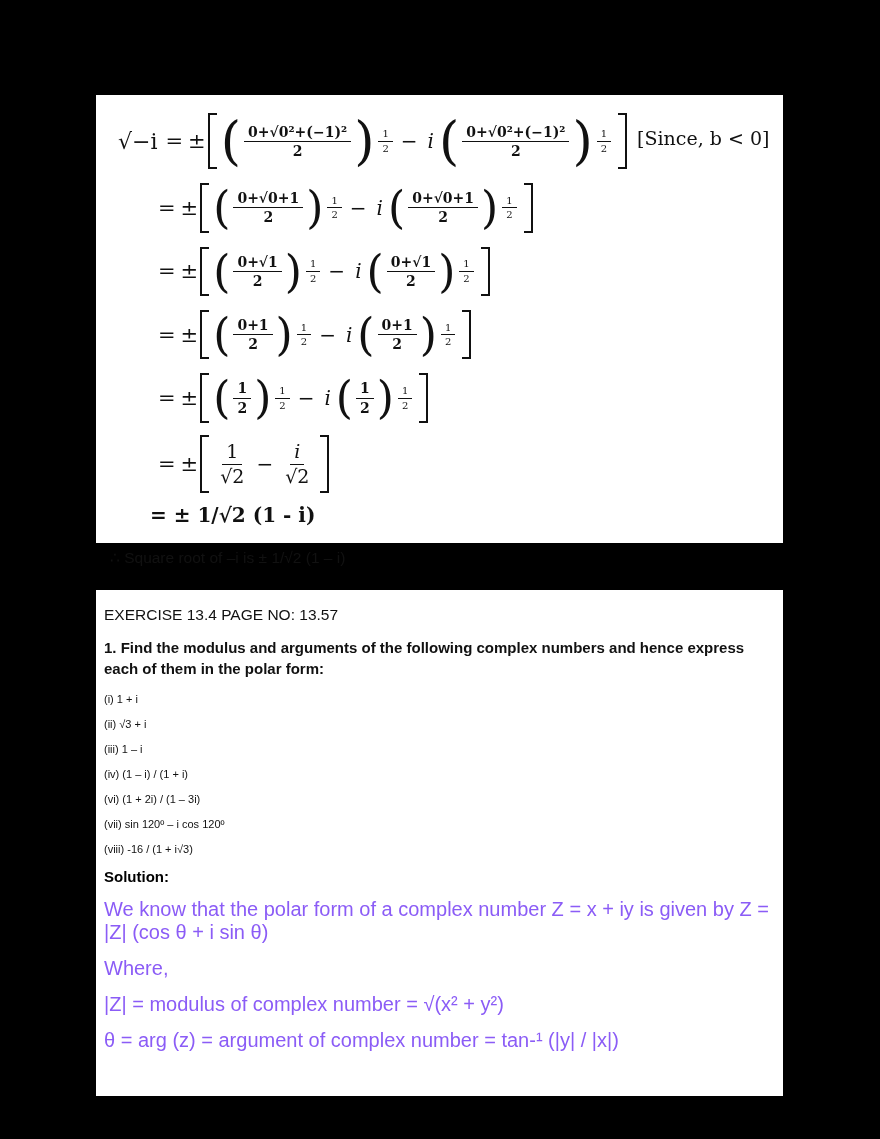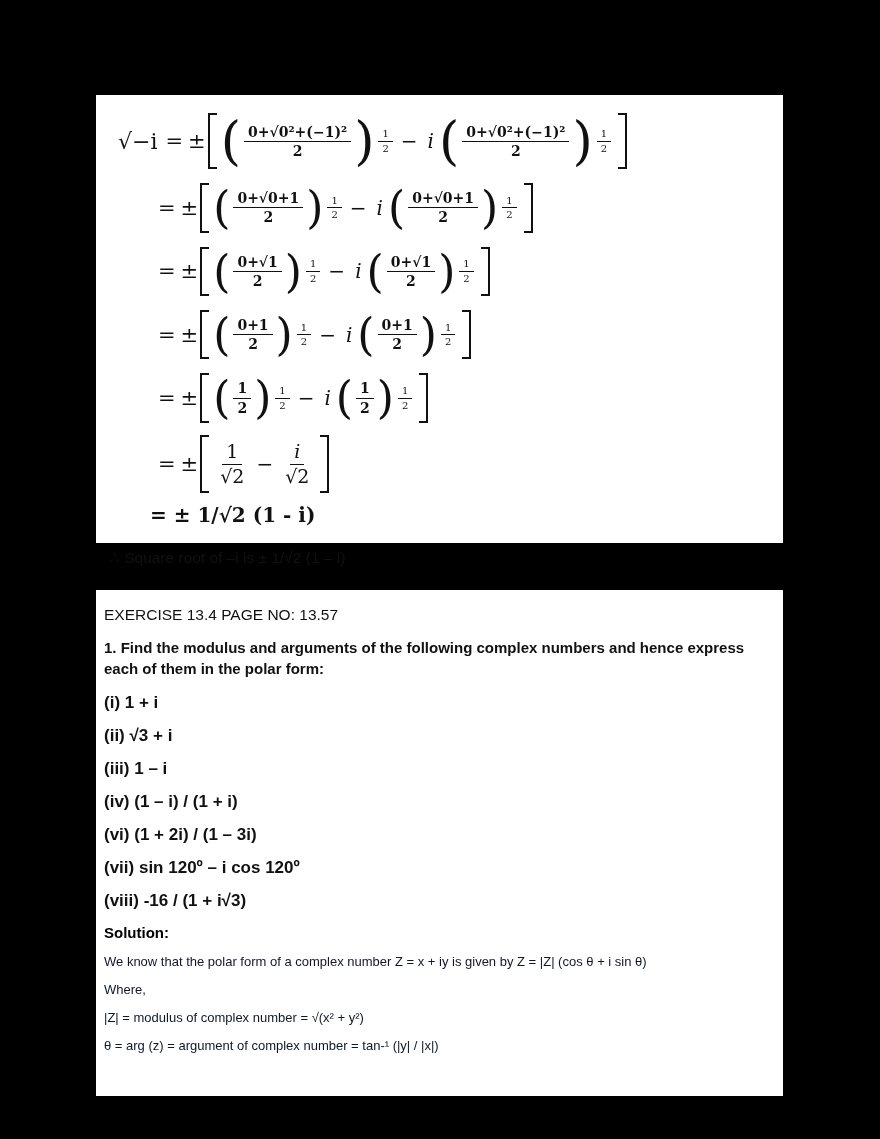--- a/index.html
+++ b/index.html
@@ -174,34 +174,34 @@
     font-weight: 400;
   }
   .ex-q {
     font-size: 15px;
     font-weight: bold;
     color: #111;
     margin: 0 0 14px 0;
     line-height: 1.38;
   }
   .ex-item {
-    font-size: 17px;
-    font-weight: bold;
+    font-size: 11px;
+    font-weight: normal;
     color: #111;
     margin: 0 0 13px 0;
   }
   .ex-sol {
     font-size: 15px;
     font-weight: bold;
     color: #000000;
     margin: 0 0 13px 0;
   }
   .ex-text {
-    font-size: 13px;
-    color: #0f172a;
+    font-size: 20px;
+    color: #8b5cf6;
     margin: 0 0 13px 0;
   }
   .ex-text:last-child { margin-bottom: 0; }
 </style>
 </head>
 <body>
 
 <div class="page math-serif" id="math-block">
 
   <div class="mrow line1">
@@ -237,20 +237,21 @@
         </span>
         <span class="sup">
           <span class="frac plain">
             <span class="num">1</span>
             <span class="den">2</span>
           </span>
         </span>
       </span>
       <span class="bk right"></span>
     </span>
+    <span class="since">[Since, b &lt; 0]</span>
   </div>
 
   <div class="mrow line2">
     <span class="eq-sign">=</span>
     <span class="pm">±</span>
     <span class="bracket">
       <span class="bk left"></span>
       <span class="inner">
         <span class="paren tall">
           <span class="pl">(</span>

